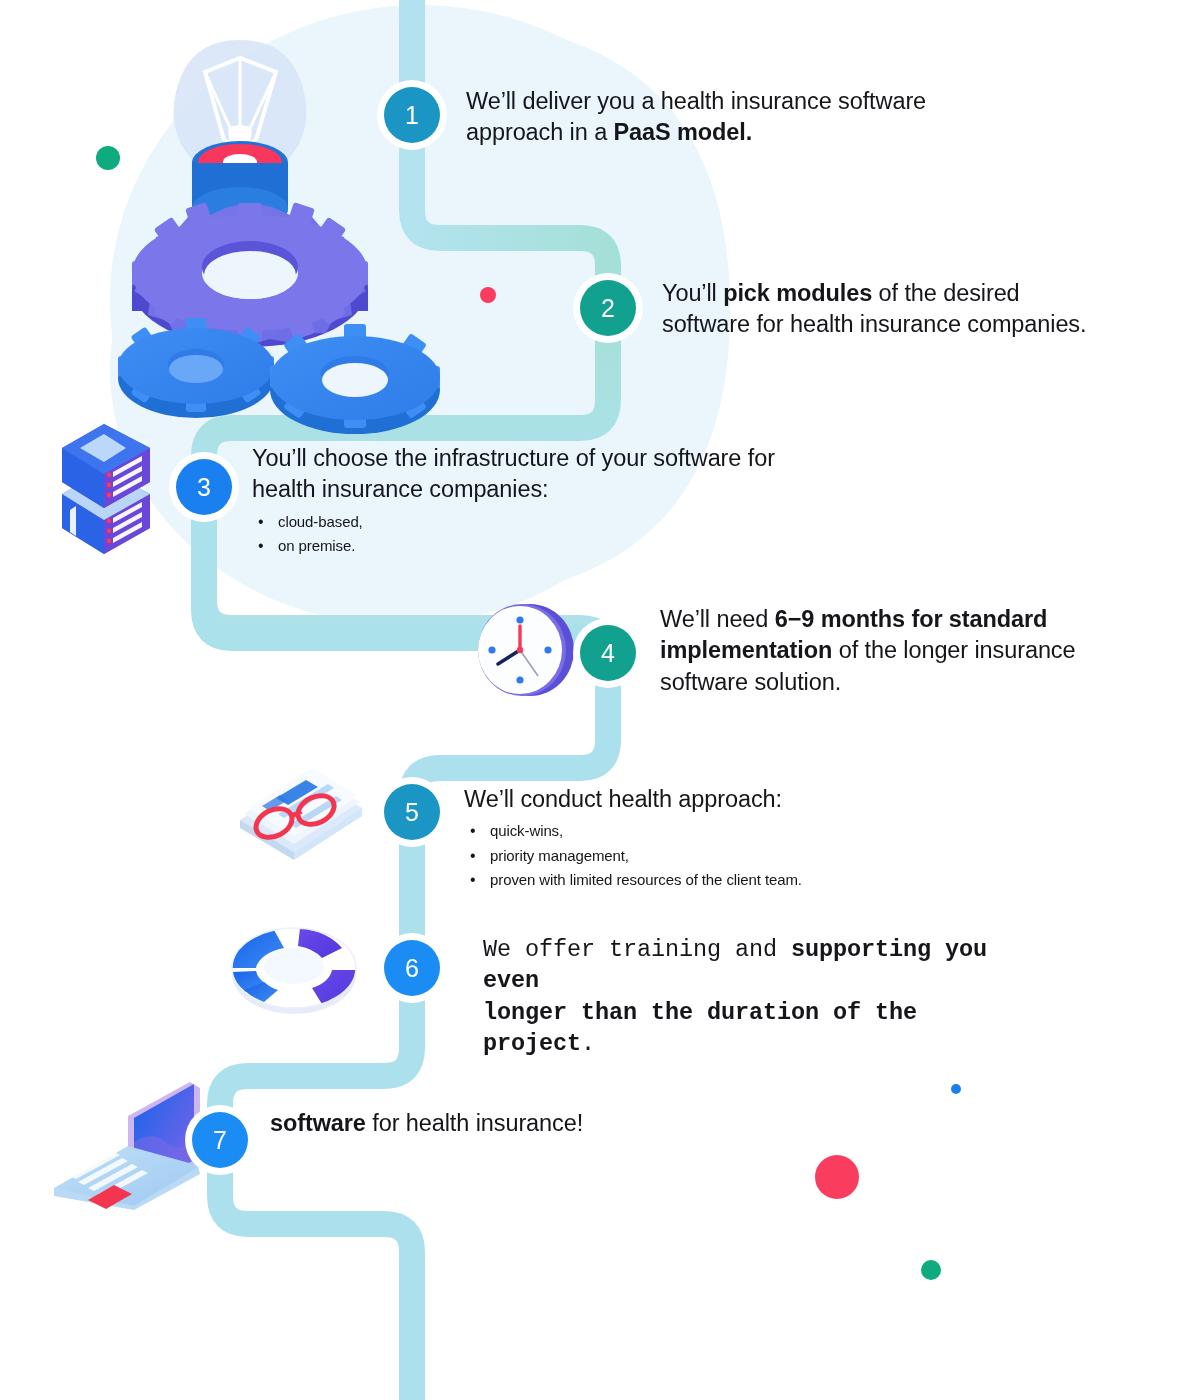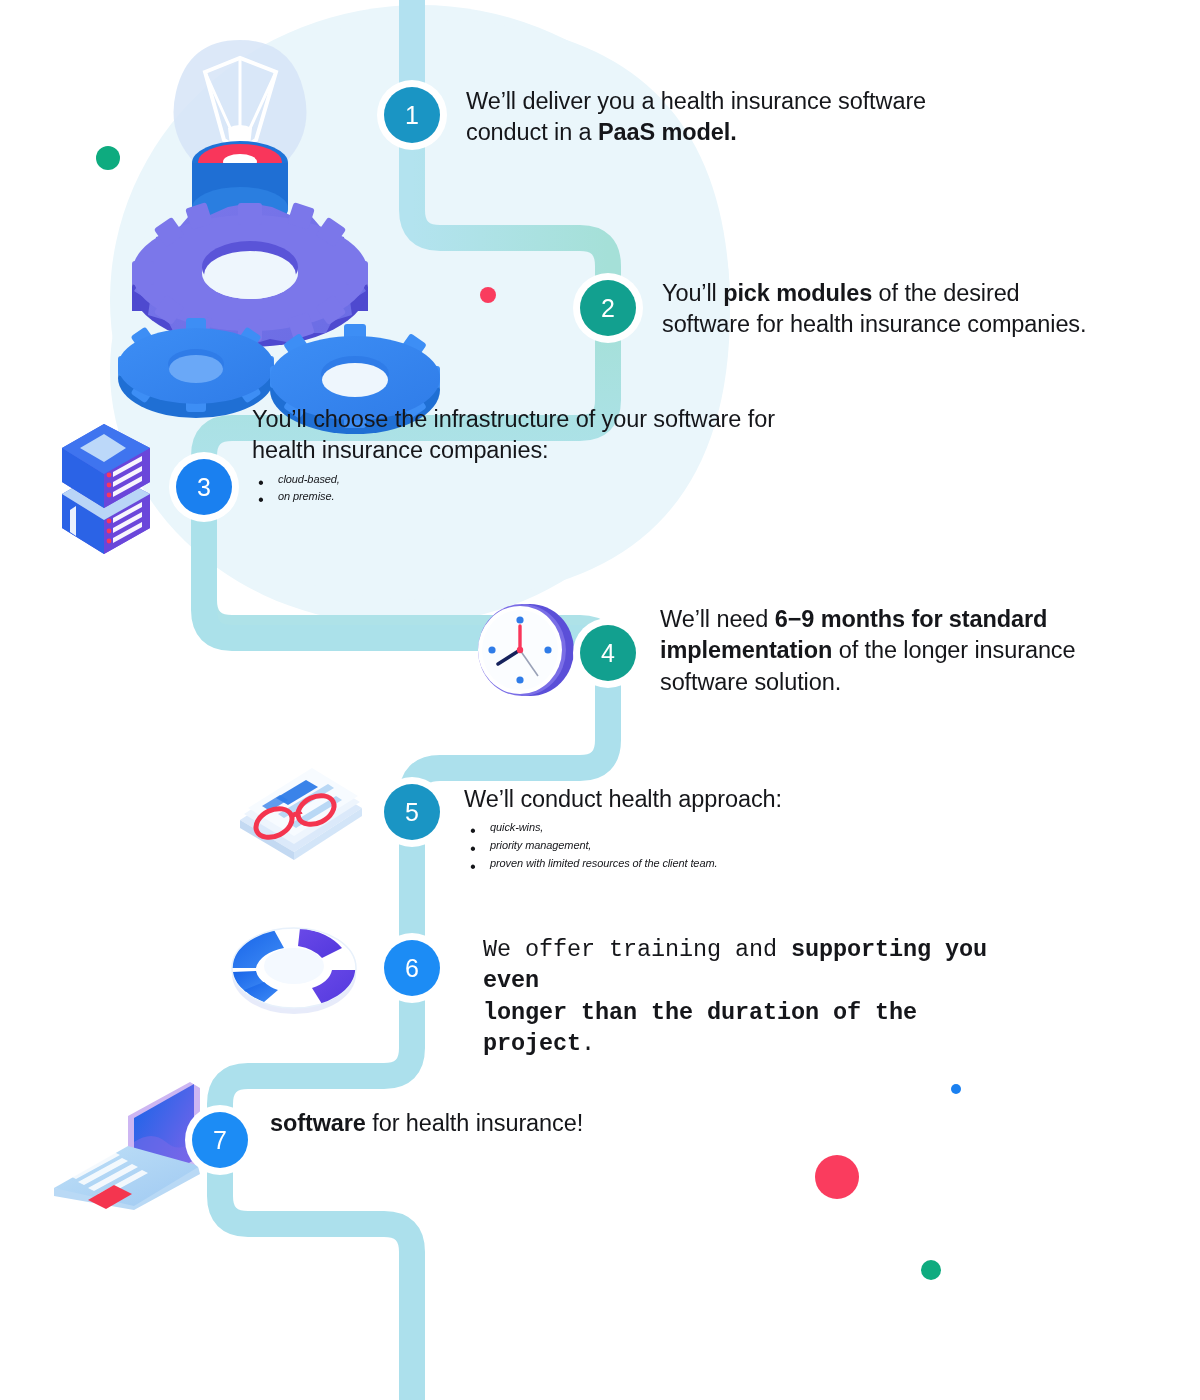--- a/index.html
+++ b/index.html
@@ -39,26 +39,25 @@
     position:absolute;
     color:#15161a;
     font-size:23.5px;
     line-height:1.33;
     letter-spacing:-0.1px;
   }
   .step-text b { font-weight:bold; }
 
   .bullets { list-style:none; margin-top:4px; }
   .bullets li {
-    font-size:11px;
+    font-size:15px;
     line-height:1.62;
     color:#15161a;
     position:relative;
     padding-left:26px;
-    font-style:italic;
   }
   .bullets li::before {
     content:"•";
     position:absolute;
     left:6px; top:-1px;
     color:#15161a;
     font-size:16px;
   }
 </style>
 </head>
@@ -364,39 +363,39 @@
     <circle cx="956" cy="1089" r="5" fill="#1a80f0"></circle>
     <circle cx="931" cy="1270" r="10" fill="#0eab7f"></circle>
   </svg>
 
   <div class="step">
     <div class="badge" style="left:384px; top:87px; background:#1a95c4;">
       <span>1</span>
     </div>
     <div class="step-text" style="left:466px; top:86px; width:540px;">
       <div><span>We’ll deliver you a health insurance software</span></div>
-      <div><span>conduct in a </span><b>PaaS model.</b></div>
+      <div><span>approach in a </span><b>PaaS model.</b></div>
     </div>
   </div>
 
   <div class="step">
     <div class="badge" style="left:580px; top:280px; background:#12a08f;">
       <span>2</span>
     </div>
     <div class="step-text" style="left:662px; top:278px; width:500px;">
       <div><span>You’ll </span><b>pick modules</b><span> of the desired</span></div>
       <div><span>software for health insurance companies.</span></div>
     </div>
   </div>
 
   <div class="step">
     <div class="badge" style="left:176px; top:459px; background:#1a80f0;">
       <span>3</span>
     </div>
-    <div class="step-text" style="left:252px; top:404px; width:640px;">
+    <div class="step-text" style="left:252px; top:443px; width:640px;">
       <div><span>You’ll choose the infrastructure of your software for</span></div>
       <div><span> health insurance companies:</span></div>
       <ul class="bullets">
         <li>cloud-based,</li>
         <li>on premise.</li>
       </ul>
     </div>
   </div>
 
   <div class="step">

